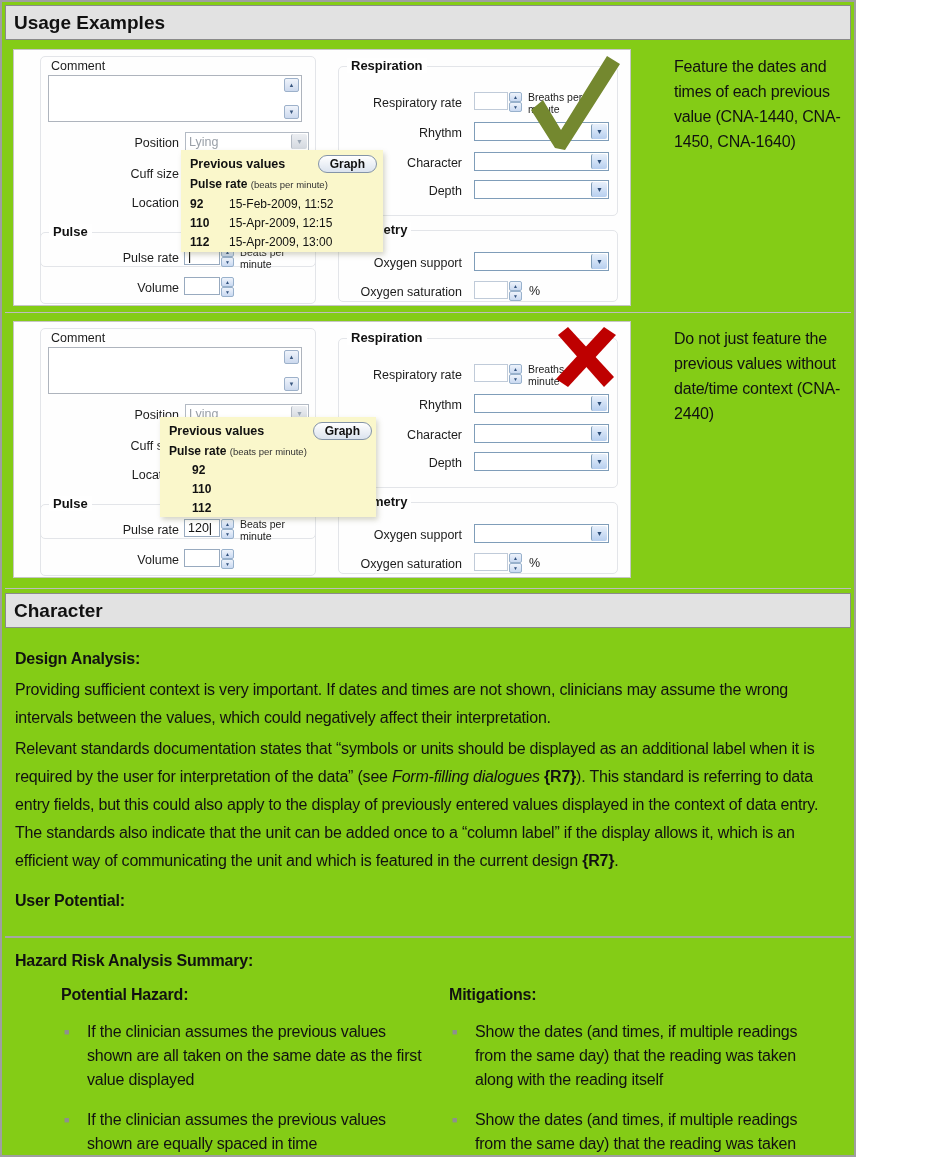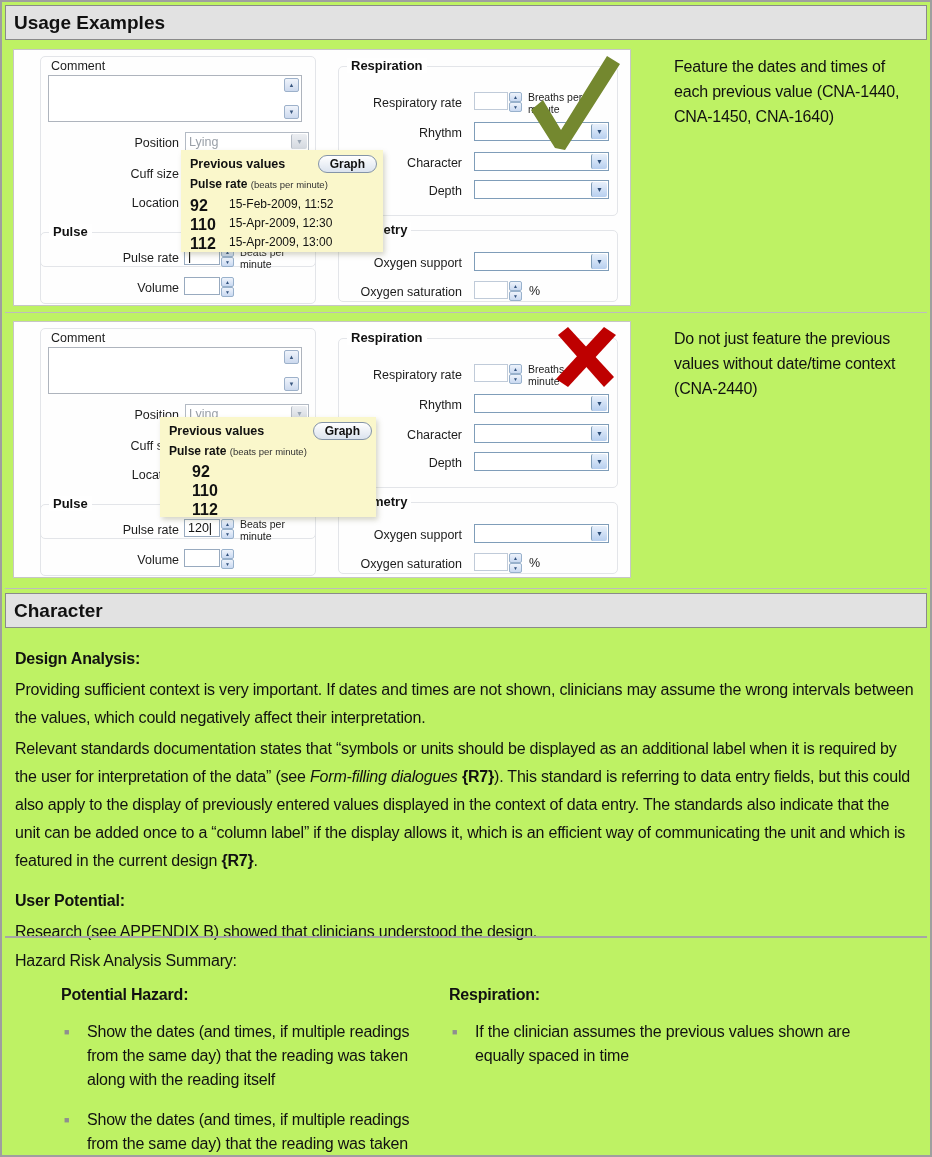--- a/index.html
+++ b/index.html
@@ -4,21 +4,21 @@
 <style>
   * { box-sizing: border-box; margin: 0; padding: 0; }
   :root {
     --check-green: #74882F;
     --cross-red: #BE0000;
     --tip-yellow: #FAF7CB;
     --header-gray: #E2E2E2;
   }
   body { background: #fff; font-family: "Liberation Sans", sans-serif; color: #111; }
   .page {
-    width: 932px; height: 1157px; border: 2px solid #9f9f9f; background: #bef264;
+    width: 856px; height: 1157px; border: 2px solid #9f9f9f; background: #84cc16;
     padding: 2px 3px; display: flex; flex-direction: column; overflow: hidden;
   }
   .hbar {
     height: 35px; margin: 1px 0; background: var(--header-gray);
     border: 1px solid #8a8a8a; font-size: 19px; font-weight: bold;
     line-height: 33px; padding: 0 8px; flex: none;
   }
   .ex-row { display: flex; border-bottom: 1px solid #bdbdbd; flex: none; }
   .row1 { height: 272px; }
   .row2 { height: 276px; }
@@ -40,30 +40,30 @@
   .dd-dis { background: linear-gradient(#eceef2,#d3d8df); border-left-color: #b3bac4; color: #9aa6b4; }
   .spin { position: absolute; width: 13px; height: 18px; display: flex; flex-direction: column; }
   .spin span { flex: 1; background: linear-gradient(#eef3fb,#c9d9f1); border: 1px solid #98b1cc; font-size: 5px; color: #31517e; text-align: center; line-height: 8px; border-radius: 2px; }
   .unit { position: absolute; font-size: 10.5px; line-height: 12px; color: #1c1c1c; width: 62px; }
   .caret { font-weight: normal; color: #000; }
   .tip { position: absolute; background: var(--tip-yellow); box-shadow: 2px 3px 5px rgba(110,110,70,.28); z-index: 5; }
   .tip-title { position: absolute; left: 9px; top: 7px; font-weight: bold; font-size: 12.5px; }
   .graph-btn { position: absolute; height: 18px; padding: 0 11px; border: 1px solid #8494a8; border-radius: 9px; background: linear-gradient(#ffffff,#dbe3ee); font-weight: bold; font-size: 12px; line-height: 16px; }
   .tip-metric { position: absolute; left: 9px; font-size: 12px; font-weight: bold; }
   .tip-metric small { font-weight: normal; font-size: 9.5px; color: #333; }
-  .tip-val { position: absolute; font-size: 16px; font-weight: bold; }
+  .tip-val { position: absolute; font-size: 12px; font-weight: bold; }
   .tip-date { position: absolute; font-size: 12px; }
   .mark { position: absolute; z-index: 6; }
 
   
   .rationale { flex: none; height: 307px; padding: 4px 10px 0; font-size: 16px; line-height: 28px; letter-spacing: -0.2px; }
   .r-head { font-weight: bold; margin-top: 12px; }
   .r-text { margin-top: 3px; }
   .hazard { flex: 1; border-top: 2px solid #a6a6a6; padding: 10px 10px 0; font-size: 16px; letter-spacing: -0.2px; }
-  .hz-title { font-weight: normal; line-height: 26px; }
+  .hz-title { font-weight: bold; line-height: 26px; }
   .hz-grid { display: grid; grid-template-columns: 388px 1fr; row-gap: 16px; margin: 12px 0 0 46px; }
   .hz-head { font-weight: bold; }
   .hz-grid ul { list-style: none; }
   .hz-grid li { position: relative; padding-left: 26px; line-height: 24px; padding-right: 18px; }
   .hz-grid li::before { content: "■"; position: absolute; left: 3px; top: 0; font-size: 9px; color: #8f8f8f; }
 </style>
 </head>
 <body>
 
 <div class="page">
@@ -143,21 +143,21 @@
           </div>
         <div class="ltext" style="left:515px;top:234px;">%</div>
 
         <div class="tip" style="left:167px;top:100px;width:202px;height:102px;">
           <div class="tip-title">Previous values</div>
           <div class="graph-btn" style="right:6px;top:5px;">Graph</div>
           <div class="tip-metric" style="top:27px;"><span>Pulse rate</span> <small>(beats per minute)</small></div>
           <div class="tip-val" style="left:9px;top:47px;">92</div>
           <div class="tip-date" style="left:48px;top:47px;">15-Feb-2009, 11:52</div>
           <div class="tip-val" style="left:9px;top:66px;">110</div>
-          <div class="tip-date" style="left:48px;top:66px;">15-Apr-2009, 12:30</div>
+          <div class="tip-date" style="left:48px;top:66px;">15-Apr-2009, 12:15</div>
           <div class="tip-val" style="left:9px;top:85px;">112</div>
           <div class="tip-date" style="left:48px;top:85px;">15-Apr-2009, 13:00</div>
         </div>
 
         <svg class="mark" style="left:505px;top:2px;" width="104" height="102" viewBox="0 0 104 102">
           <path d="M12 58 L24 48 L42 78 L88 4 L101 12 L46 98 L36 96 Z" fill="var(--check-green)"></path>
         </svg>
       </div>
     </div>
     <div class="note-cell">Feature the dates and times of each previous value (CNA-1440, CNA-1450, CNA-1640)</div>
@@ -254,28 +254,30 @@
     <div class="note-cell">Do not just feature the previous values without date/time context (CNA-2440)</div>
   </div>
 
   <div class="hbar" style="margin-top:4px;">Character</div>
 
   <div class="rationale">
     <p class="r-head">Design Analysis:</p>
     <p class="r-text">Providing sufficient context is very important. If dates and times are not shown, clinicians may assume the wrong intervals between the values, which could negatively affect their interpretation.</p>
     <p class="r-text"><span>Relevant standards documentation states that “symbols or units should be displayed as an additional label when it is required by the user for interpretation of the data” (see </span><i>Form-filling dialogues</i><span> </span><b>{R7}</b><span>). This standard is referring to data entry fields, but this could also apply to the display of previously entered values displayed in the context of data entry. The standards also indicate that the unit can be added once to a “column label” if the display allows it, which is an efficient way of communicating the unit and which is featured in the current design </span><b>{R7}</b><span>.</span></p>
     <p class="r-head">User Potential:</p>
-    <p class="r-text">Research (see APPENDIX B) showed that clinicians understood the design.</p>
   </div>
 
   <div class="hazard">
     <div class="hz-title">Hazard Risk Analysis Summary:</div>
     <div class="hz-grid">
       <div class="hz-head">Potential Hazard:</div>
-      <div class="hz-head">Respiration:</div>
+      <div class="hz-head">Mitigations:</div>
+      <ul>
+          <li>If the clinician assumes the previous values shown are all taken on the same date as the first value displayed</li>
+        </ul>
       <ul>
           <li>Show the dates (and times, if multiple readings from the same day) that the reading was taken along with the reading itself</li>
         </ul>
       <ul>
           <li>If the clinician assumes the previous values shown are equally spaced in time</li>
         </ul>
       <ul>
           <li>Show the dates (and times, if multiple readings from the same day) that the reading was taken along with the reading itself</li>
         </ul>
     </div>

